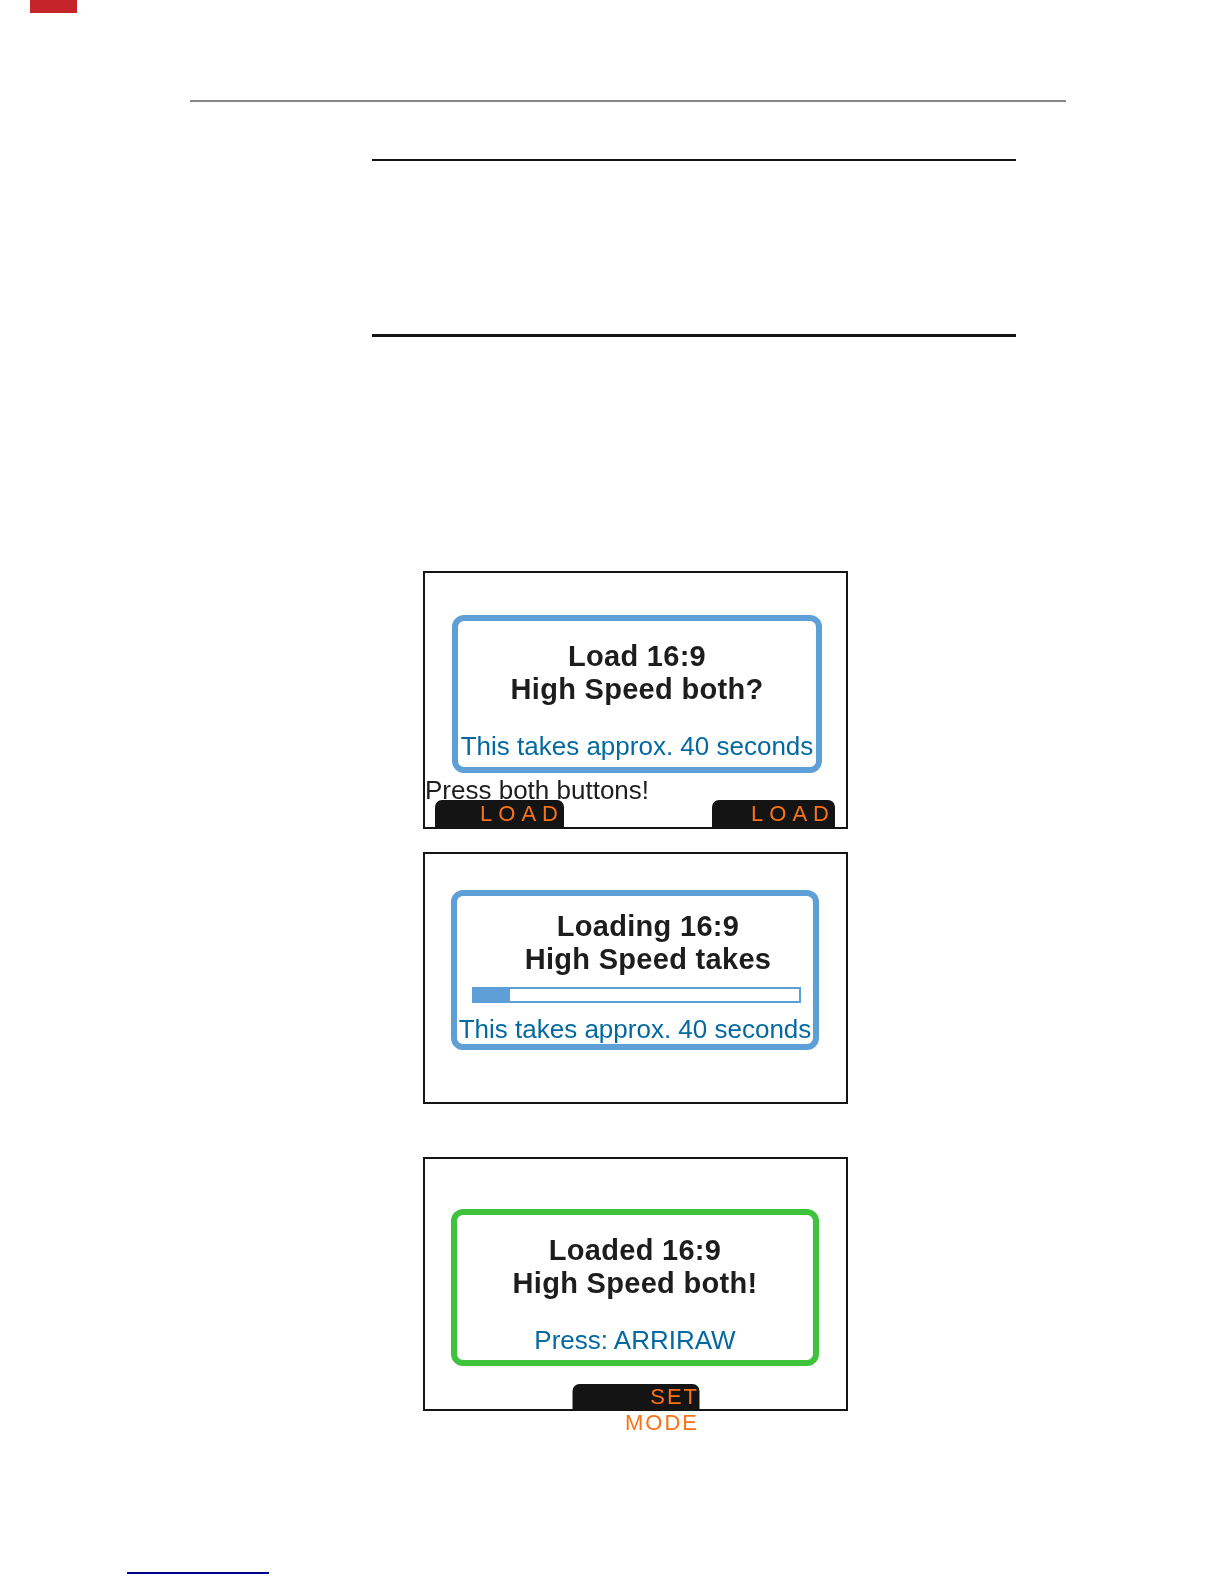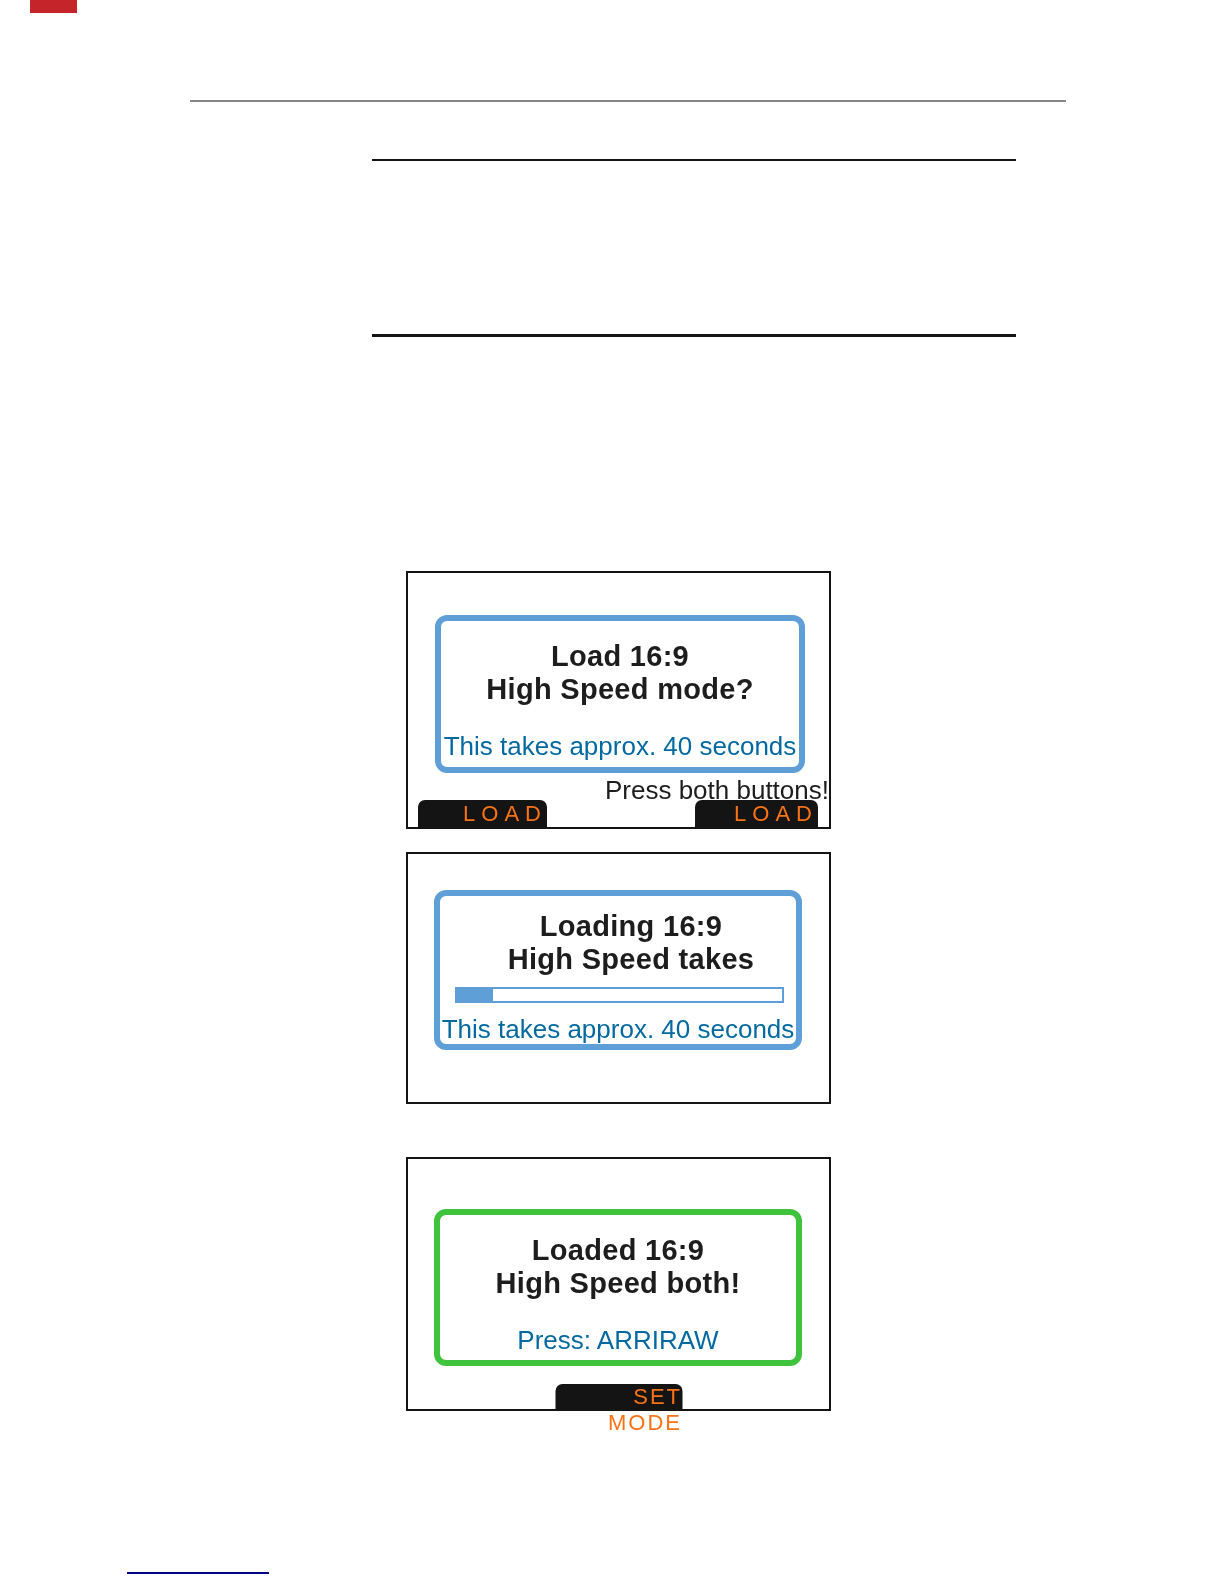--- a/index.html
+++ b/index.html
@@ -13,21 +13,21 @@
 
   
   .red-mark { position:absolute; left:30px; top:0; width:47px; height:13px; }
   .rule-gray { position:absolute; left:190px; top:100px; width:876px; height:2px; background:#868686; }
   .rule-black-top { position:absolute; left:372px; top:159px; width:644px; height:2px; background:#141414; }
   .rule-black-bottom { position:absolute; left:372px; top:334px; width:644px; height:3px; background:#141414; }
   .footer-underline { position:absolute; left:127px; top:1572px; width:142px; height:2px; }
 
   
   .screen {
-    position:absolute; left:406px; width:425px;
+    position:absolute; left:423px; width:425px;
     background:#ffffff; border:2px solid #141414;
     box-sizing:border-box;
   }
   #screen-load    { top:571px; height:258px; }
   #screen-loading { top:852px; height:252px; }
   #screen-loaded  { top:1157px; height:254px; }
 
   .panel {
     position:absolute; box-sizing:border-box;
     border:6px solid #5f9fd8; border-radius:12px;
@@ -49,21 +49,21 @@
   #screen-loading .panel-sub { top:118px; }
 
   .progress {
     position:absolute; left:15px; top:91px; width:329px; height:16px;
     border:2px solid #5f9fd8; box-sizing:border-box; background:#ffffff;
   }
   .progress-fill { height:100%; background:#5f9fd8; width:11%; }
 
   .hint {
     position:absolute; left:0; right:0; top:202px;
-    text-align:right; font-size:26px; color:#1d1d1d;
+    text-align:left; font-size:26px; color:#1d1d1d;
   }
 
   .btn {
     position:absolute; bottom:0; height:27px;
     background:#141414; color:#f97316;
     font-size:22px; line-height:28px; text-align:right;
     letter-spacing:6px; border-radius:7px 7px 0 0;
     box-sizing:border-box;
   }
   .btn-load-left  { left:10px; width:129px; }
@@ -76,21 +76,21 @@
 
 <div class="red-mark" style="background: rgb(197, 36, 43);"></div>
 <div class="rule-gray"></div>
 <div class="rule-black-top"></div>
 <div class="rule-black-bottom"></div>
 
 <div class="screen" id="screen-load">
   <div class="panel" style="border-color: rgb(95, 159, 216);">
     <div class="panel-title">
       <div>Load 16:9</div>
-      <div>High Speed mode?</div>
+      <div>High Speed both?</div>
     </div>
     <div class="panel-sub">This takes approx. 40 seconds</div>
   </div>
   <div class="hint">Press both buttons!</div>
   <div class="btn btn-load-left">LOAD</div>
   <div class="btn btn-load-right">LOAD</div>
 </div>
 
 <div class="screen" id="screen-loading">
   <div class="panel" style="border-color: rgb(95, 159, 216); padding-left: 26px;">

